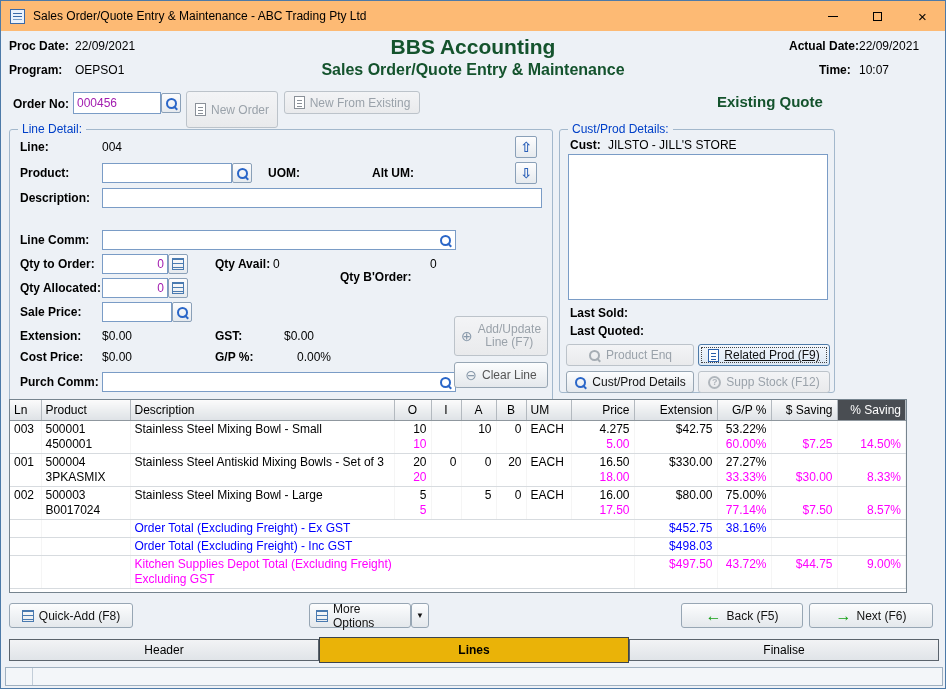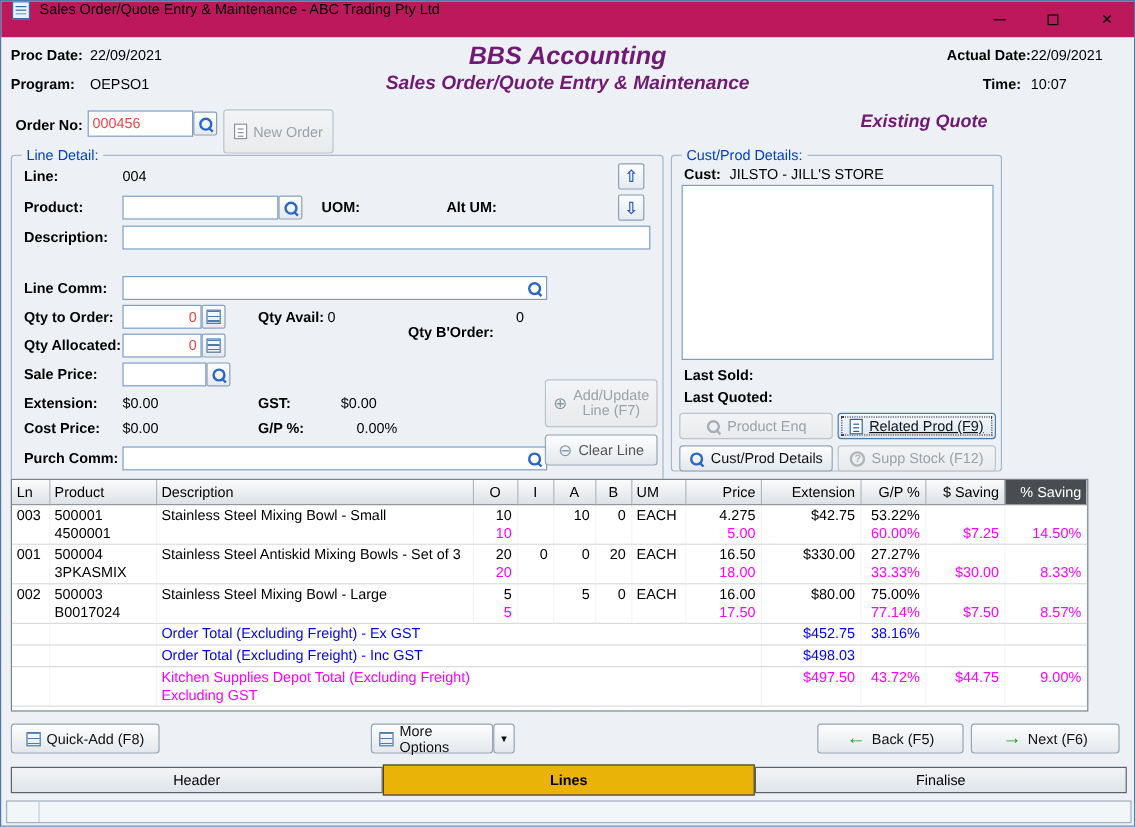--- a/index.html
+++ b/index.html
@@ -3,33 +3,33 @@
 <meta charset="utf-8">
 <style>
   * { box-sizing: border-box; margin: 0; padding: 0; }
   body { background: #c8c8c8; font-family: "Liberation Sans", "DejaVu Sans", sans-serif; }
   .window {
     position: relative; width: 946px; height: 689px;
     background: #edf1f6; border: 1px solid #4d7aa8;
     font-size: 12px; color: #000; overflow: hidden;
   }
   
-  .titlebar { position: absolute; left: 0; top: 0; right: 0; height: 30px; background: #be185d; display: flex; }
+  .titlebar { position: absolute; left: 0; top: 0; right: 0; height: 30px; background: #fdba74; display: flex; align-items: center; }
   .app-ic { width: 15px; height: 15px; border: 1px solid #3a6aa8; background: #eaf2fc; margin-left: 9px; position: relative; }
   .app-ic::before { content: ""; position: absolute; left: 2px; top: 3px; width: 9px; height: 1px; background: #3a6aa8; box-shadow: 0 3px 0 #3a6aa8, 0 6px 0 #7aa0c8; }
   .titlebar .title { margin-left: 8px; font-size: 12px; }
   .win-controls { margin-left: auto; display: flex; height: 100%; }
   .win-btn { width: 45px; height: 100%; display: flex; align-items: center; justify-content: center; font-size: 15px; }
   .min-glyph { width: 10px; height: 1px; background: #000; }
   .max-glyph { width: 9px; height: 9px; border: 1px solid #000; }
   
   .abs { position: absolute; white-space: nowrap; }
   .lbl { font-weight: bold; }
-  .blue-title { color: #701a75; font-weight: bold; font-style: italic; }
-  .inp { position: absolute; background: #fff; border: 1px solid #7a9cc6; font-size: 12px; padding: 1px 3px; display: flex; align-items: center; color: #ef4444; }
+  .blue-title { color: #14532d; font-weight: bold; }
+  .inp { position: absolute; background: #fff; border: 1px solid #7a9cc6; font-size: 12px; padding: 1px 3px; display: flex; align-items: center; color: #a21caf; }
   .inp.num { justify-content: flex-end; }
   .btn { position: absolute; display: flex; align-items: center; justify-content: center; gap: 5px;
          background: linear-gradient(#fcfdfe, #e4e8ec); border: 1px solid #97a6b4; border-radius: 3px;
          font-size: 12px; color: #111; padding: 0 6px; cursor: default; }
   .btn.dis { color: #9aa2aa; background: linear-gradient(#f3f4f6, #e9eaec); border-color: #bcc3ca; }
   .btn.focused { outline: 1px dotted #444; outline-offset: -4px; border-color: #4d7aa8; background: linear-gradient(#f2f7fd, #dce8f4); }
   .sq-btn { position: absolute; width: 20px; height: 20px; display: flex; align-items: center; justify-content: center;
             background: linear-gradient(#fdfdfe, #e6eaee); border: 1px solid #8aa0b8; border-radius: 2px; }
   
   .mag { display: inline-block; width: 13px; height: 13px; position: relative; color: #2a66c8; flex: none; }
@@ -103,20 +103,24 @@
   <span class="abs" style="left:858px;top:62px;">10:07</span>
 
   <span class="abs lbl" style="left:12px;top:96px;">Order No:</span>
   <div class="inp" style="left:72px;top:91px;width:88px;height:22px;">000456</div>
   <div class="sq-btn" style="left:160px;top:92px;">
       <span class="mag"></span>
     </div>
   <div class="btn dis" style="left:185px;top:90px;width:92px;height:37px;">
     <span class="doc-ic"></span>
     <span>New Order</span>
+  </div>
+  <div class="btn dis" style="left:283px;top:90px;width:136px;height:23px;">
+    <span class="doc-ic"></span>
+    <span>New From Existing</span>
   </div>
   <span class="abs blue-title" style="left:716px;top:92px;font-size:15px;">Existing Quote</span>
 
   <div class="groupbox" style="left:8px;top:128px;width:544px;height:308px;">
     <span class="legend">Line Detail:</span>
 
     <span class="abs lbl" style="left:10px;top:10px;">Line:</span>
     <span class="abs" style="left:92px;top:10px;">004</span>
 
     <div class="sq-btn" style="left:505px;top:6px;width:22px;height:22px;">

